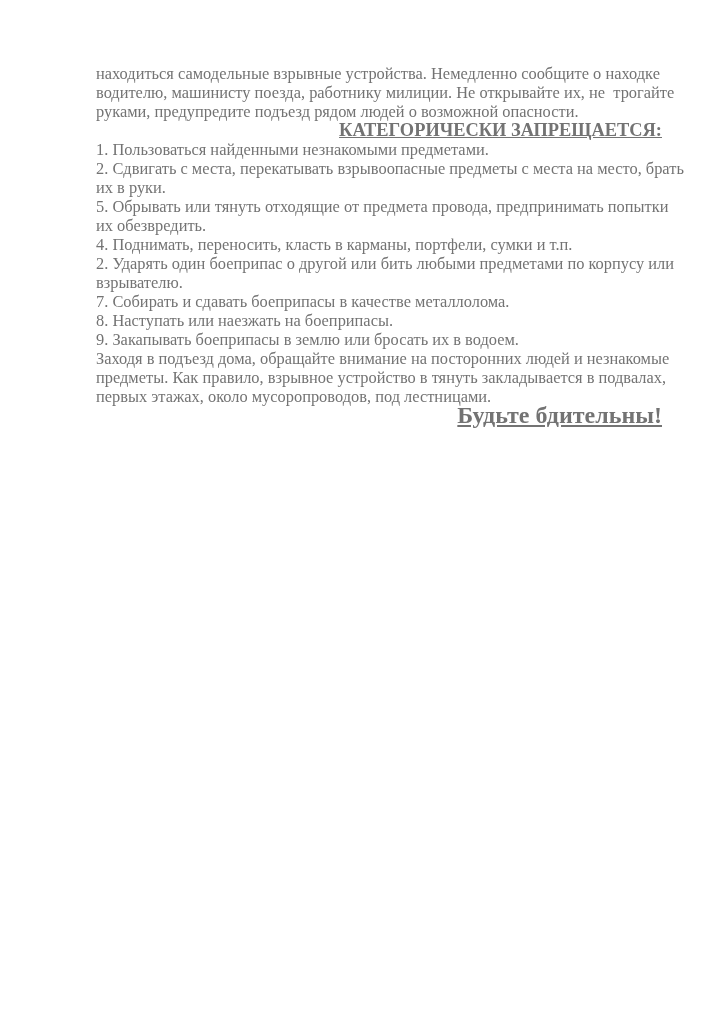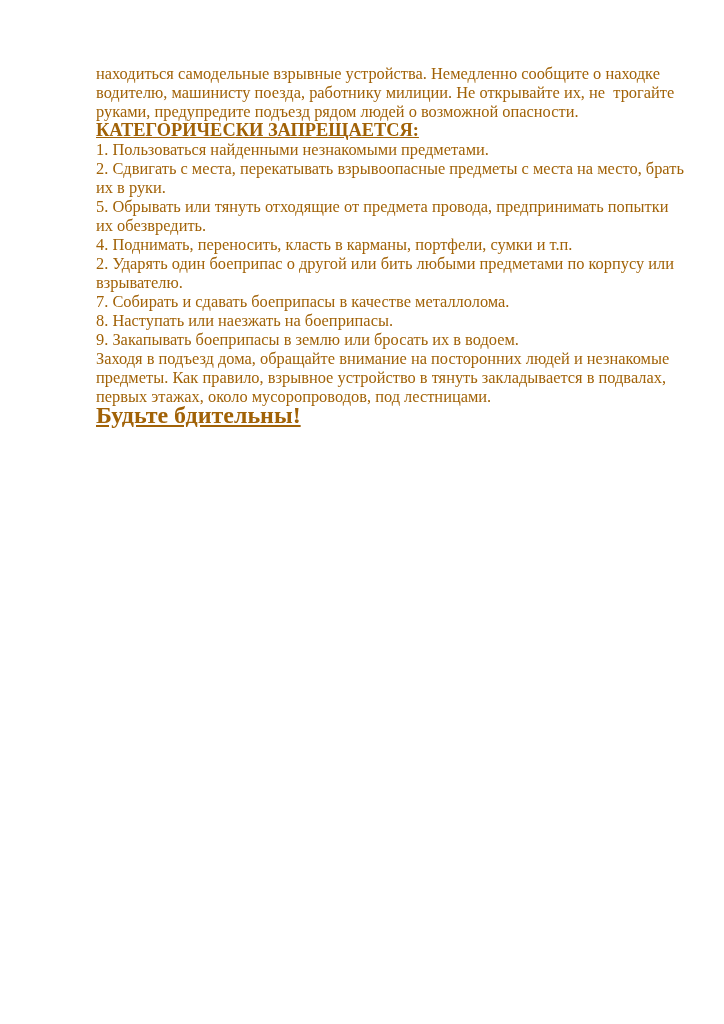--- a/index.html
+++ b/index.html
@@ -7,35 +7,35 @@
     padding: 0;
     background: #ffffff;
   }
   .page {
     position: relative;
     width: 724px;
     height: 1024px;
     background: #ffffff;
     overflow: hidden;
     font-family: "Liberation Serif", "DejaVu Serif", serif;
-    color: #a16207;
+    color: #737373;
   }
   .content {
     position: absolute;
     left: 96px;
     top: 64px;
     width: 566px;
     font-size: 16.4px;
     line-height: 19px;
   }
   .ln {
     white-space: pre; 
   }
   .center {
-    text-align: left;
+    text-align: right;
   }
   .heading-line {
     font-weight: bold;
     font-size: 18.4px;
     text-decoration: underline;
     line-height: 19px;
   }
   .footer-line {
     font-weight: bold;
     font-size: 24px;

